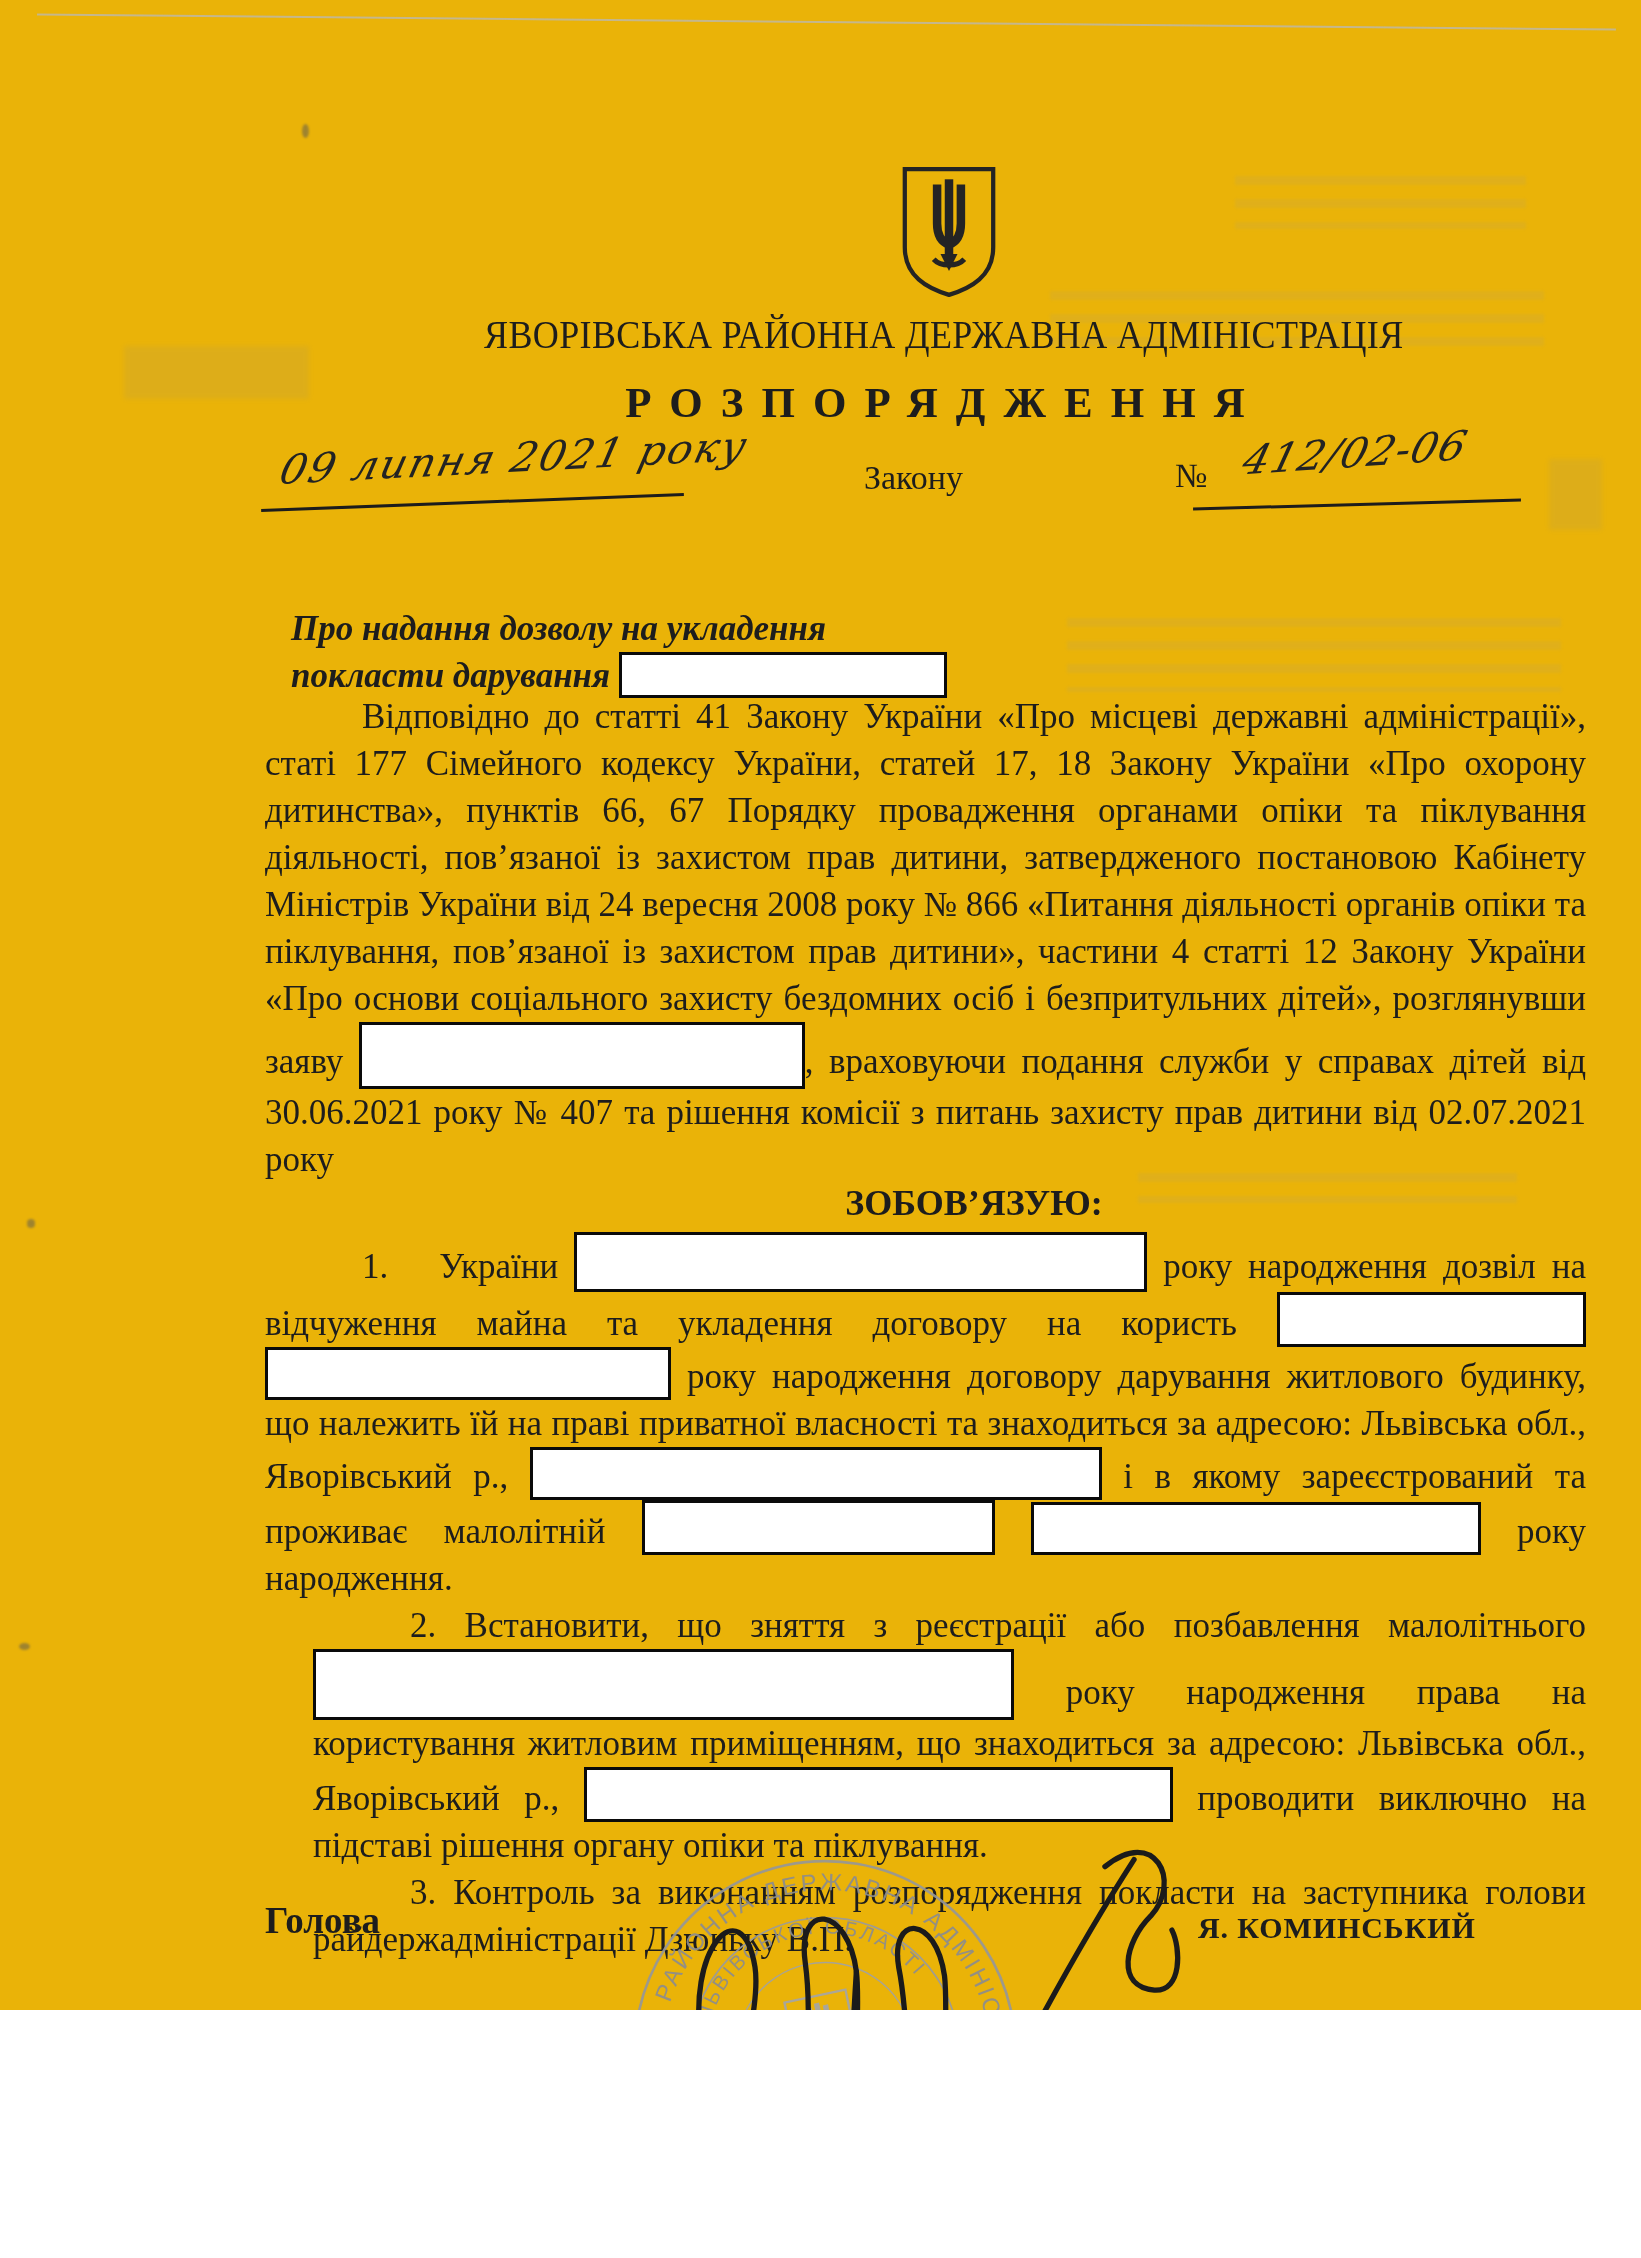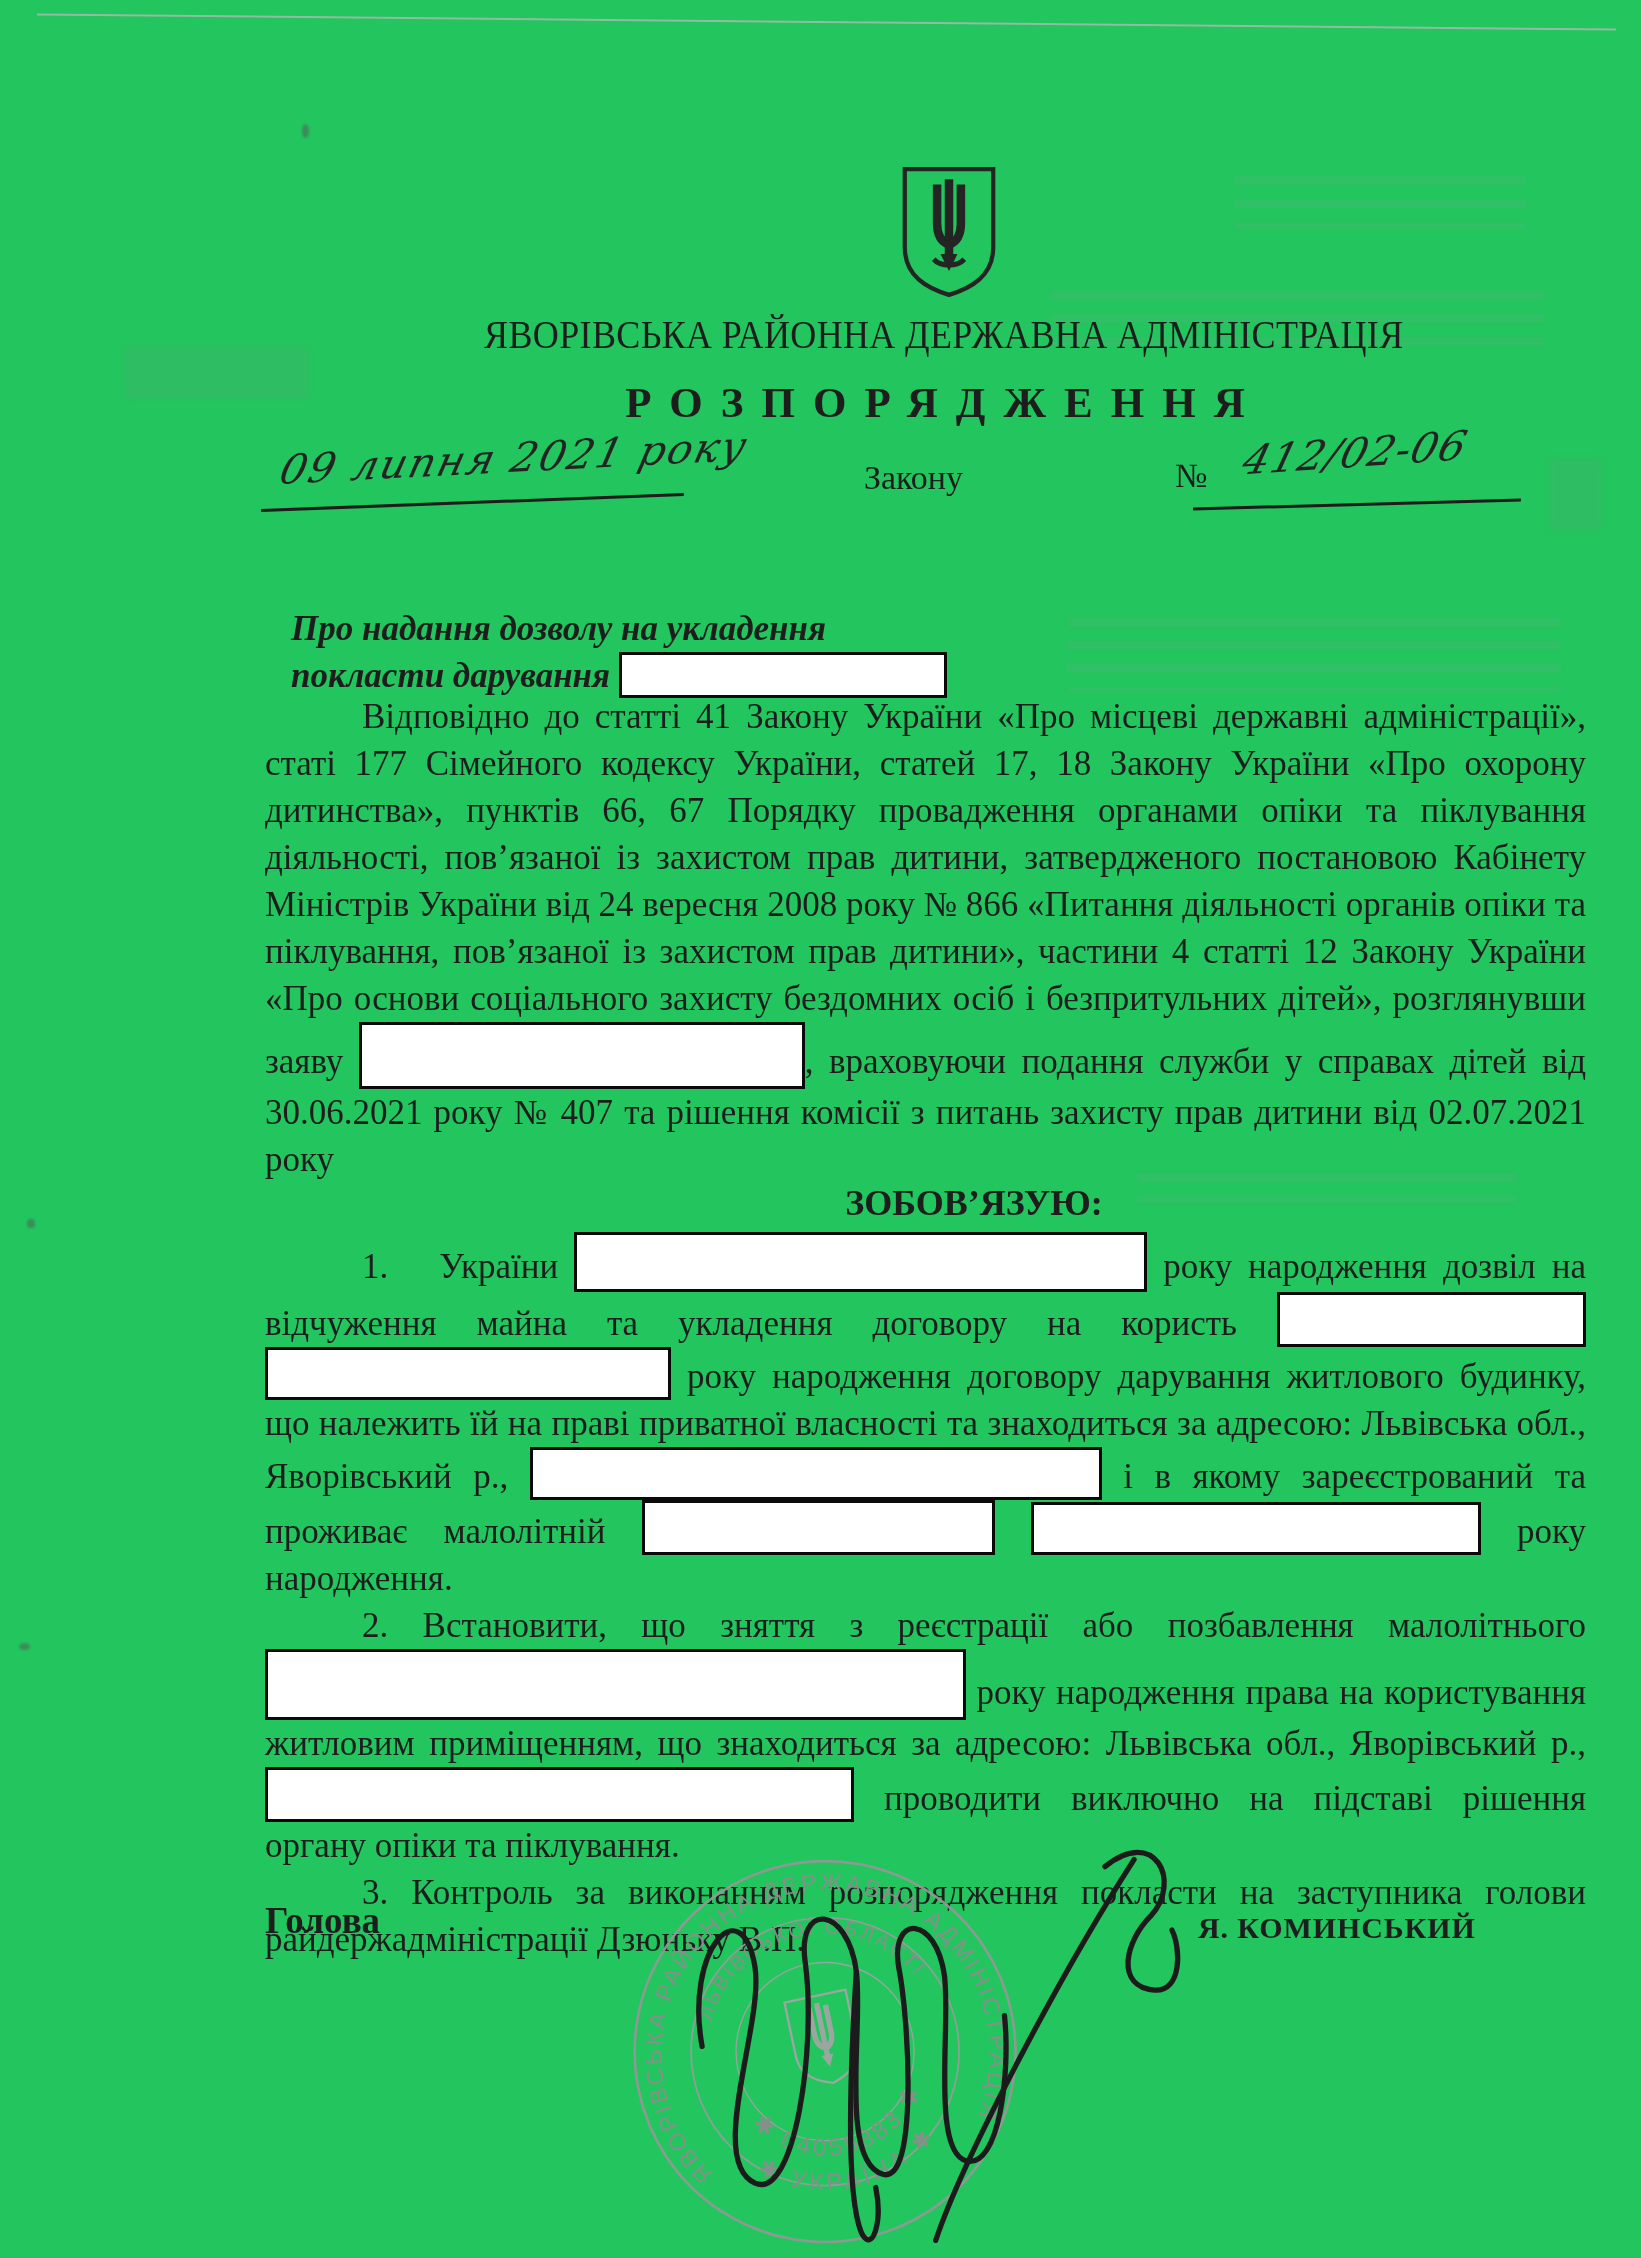--- a/index.html
+++ b/index.html
@@ -1,20 +1,20 @@
 <!DOCTYPE html>
 <html style="font-size:14px"><head>
 <meta charset="utf-8">
 <style>
   * { margin:0; padding:0; box-sizing:border-box; }
   html,body { background:#ffffff; }
   .page {
     position:relative;
-    width:1642px; height:2258px;
-    background:#22c55e;
+    width:1642px; height:2010px;
+    background:#eab308;
     overflow:hidden;
     font-family:"Liberation Serif", serif;
     color:#1d1d1d;
   }
   
   .scanline {
     position:absolute; left:37px; top:21px; width:1579px; height:1.8px;
     background:#b8b8b8; transform:rotate(0.55deg); opacity:.75;
   }
   .smudge { position:absolute; background:#8a8a8a; filter:blur(2.6px); opacity:.13; }
@@ -74,21 +74,21 @@
   .r-i1f { width:450px; height:53px; }
   .r-i2a { width:701px; height:71px; vertical-align:-16px; }
   .r-i2b { width:589px; height:55px; }
 
   
   .body-col { position:absolute; left:265px; width:1321px; font-size:35px; line-height:47px; text-align:justify; }
   .intro { top:685px;margin-top:8px; }
   .intro p, .ops p { text-indent:97px; }
   .ops { top:1180px; }
   .zobov { font-weight:bold; font-size:36px; margin-left:97px; margin-bottom:5.3px; text-align:center; }
-  .ops p + p { margin-top:0; }
+  .ops p + p { margin-top:0;margin-left:48px; }
   .numgap { display:inline-block; width:51px; }
 
   
   .pos-label { position:absolute; left:265px; top:1899px; font-size:37px; font-weight:bold; }
   .sig-name  { position:absolute; left:1198px; top:1911px; font-size:30px; font-weight:bold; letter-spacing:0.9px; white-space:nowrap; }
   .stamp { position:absolute; left:618px; top:1847px; transform:rotate(-12deg); opacity:.92; }
   .stamp text { font-family:"Liberation Sans", sans-serif; fill:#8d8d8d; }
   .signature-svg { position:absolute; left:565px; top:1782px; }
 </style>
 </head>

